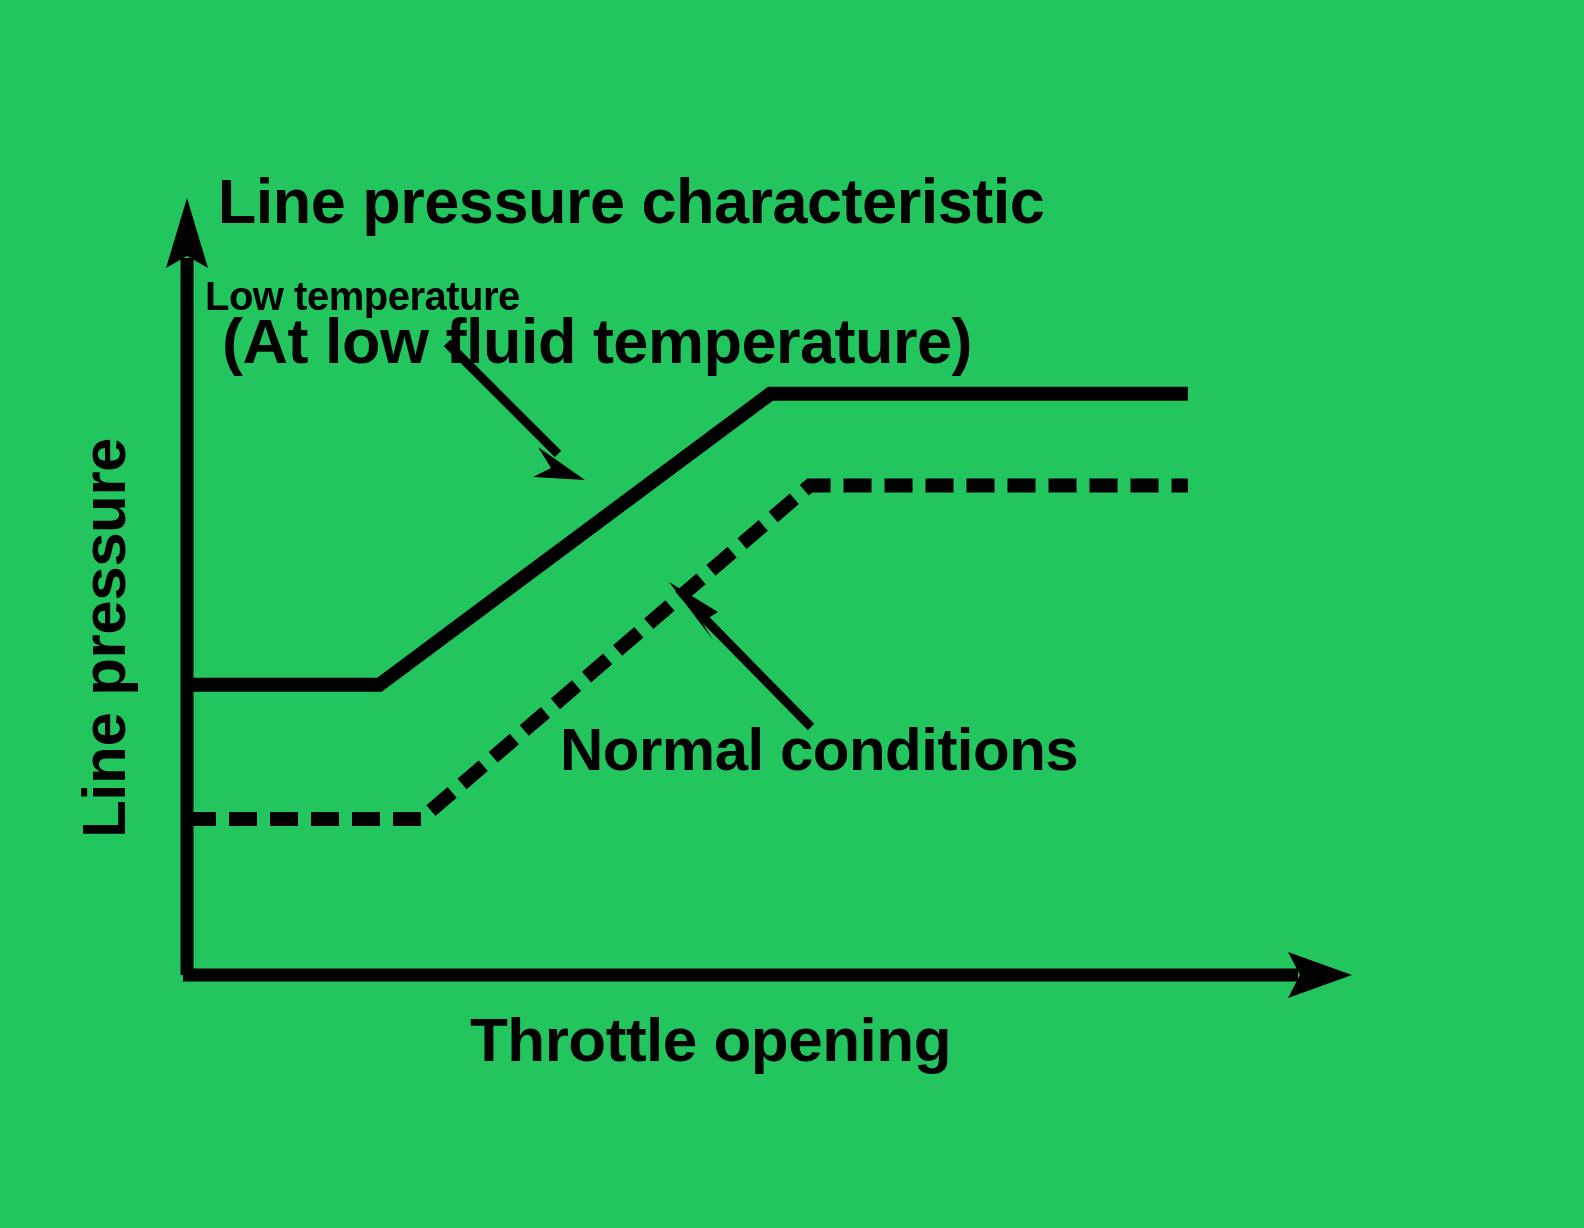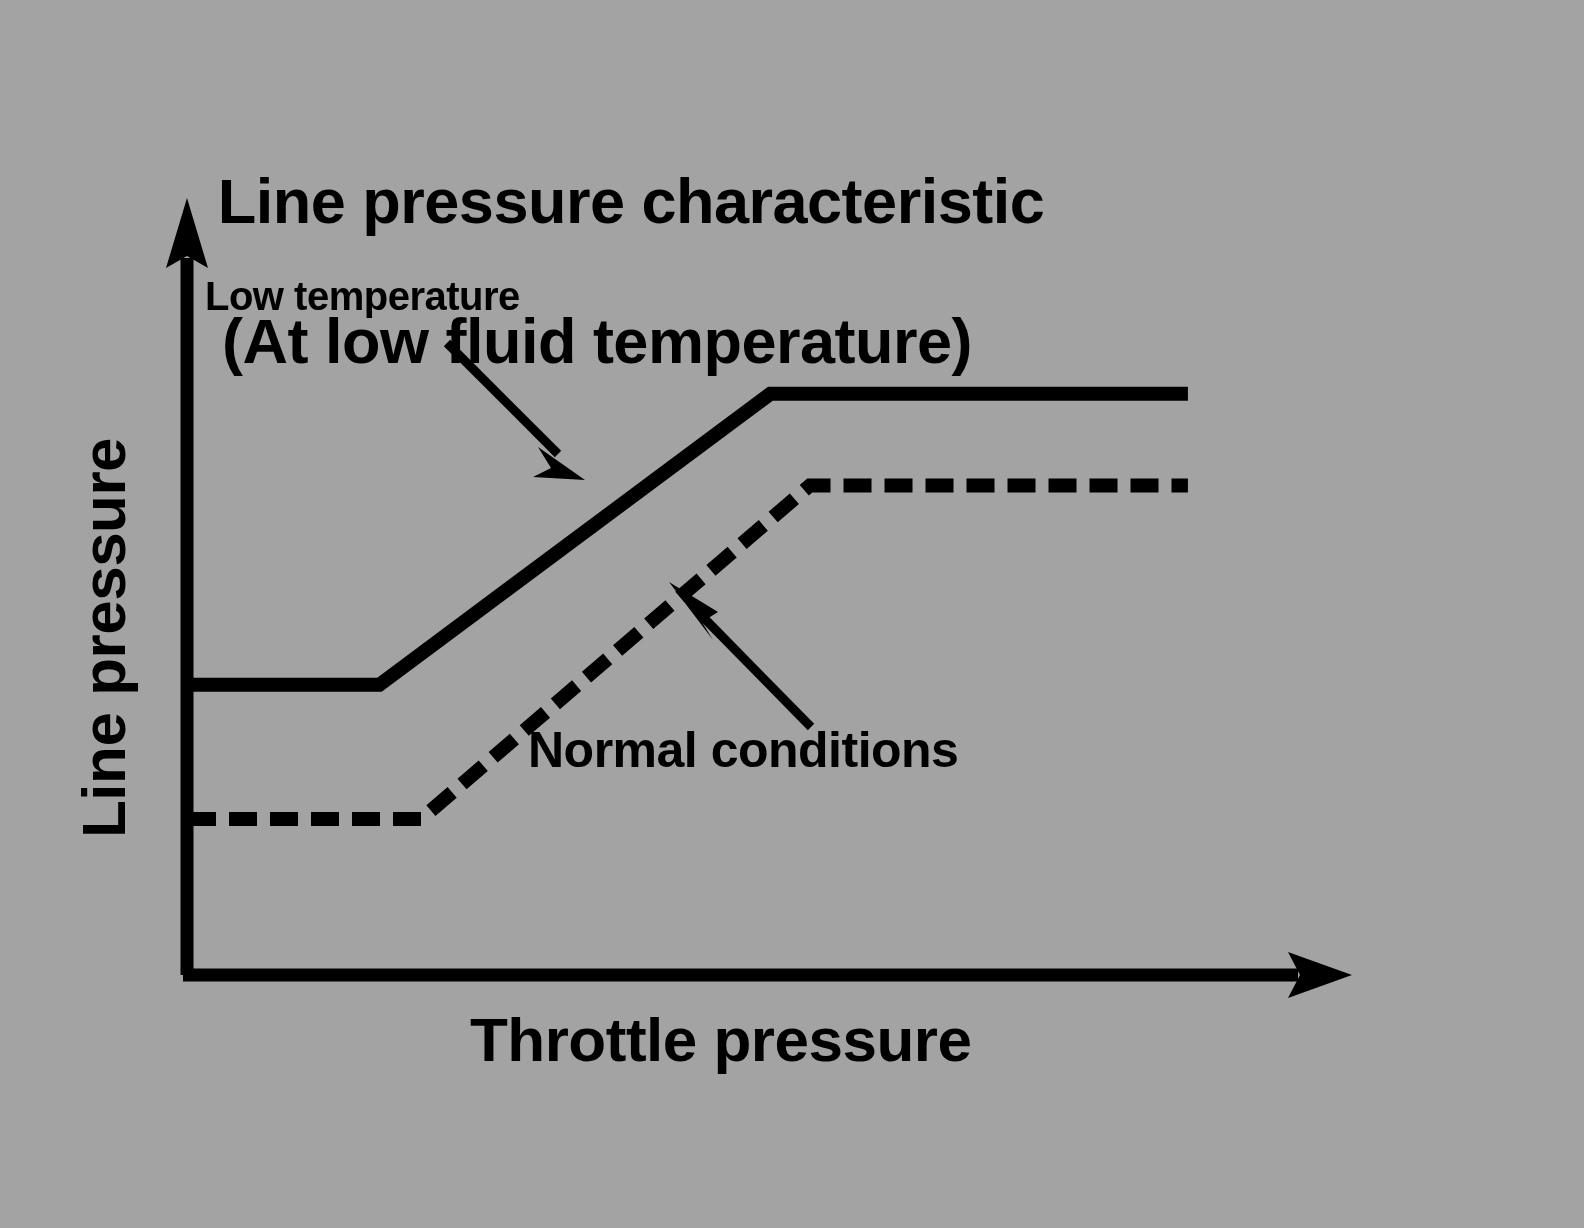--- a/index.html
+++ b/index.html
@@ -9,21 +9,21 @@
     background: #ffffff;
   }
   body {
     font-family: "Liberation Sans", sans-serif;
     color: #000000;
   }
   #figure {
     position: relative;
     width: 1584px;
     height: 1228px;
-    background: #a3a3a3;
+    background: #22c55e;
     overflow: hidden;
   }
   #chart-svg {
     position: absolute;
     left: 0;
     top: 0;
     width: 1584px;
     height: 1228px;
   }
   .fig-text {
@@ -47,23 +47,23 @@
   #chart-title .title-line-2 {
     display: block;
   }
   #label-low-temperature {
     left: 205px;
     top: 262px;
     font-size: 40px;
     line-height: 68px;
   }
   #label-normal-conditions {
-    left: 528px;
+    left: 560px;
     top: 716px;
-    font-size: 50px;
+    font-size: 60px;
     line-height: 68px;
   }
   #axis-label-x {
     left: 470px;
     top: 1004px;
     font-size: 62px;
     line-height: 72px;
   }
   #axis-label-y {
     left: 0px;
@@ -109,17 +109,17 @@
 
   <div id="chart-title" class="fig-text">
     <span>Line pressure characteristic</span>
     <span class="title-line-2">(At low fluid temperature)</span>
   </div>
 
   <div id="label-low-temperature" class="fig-text">Low temperature</div>
 
   <div id="label-normal-conditions" class="fig-text">Normal conditions</div>
 
-  <div id="axis-label-x" class="fig-text">Throttle pressure</div>
+  <div id="axis-label-x" class="fig-text">Throttle opening</div>
 
   <div id="axis-label-y" class="fig-text">Line pressure</div>
 
 </div>
 
 </body></html>

